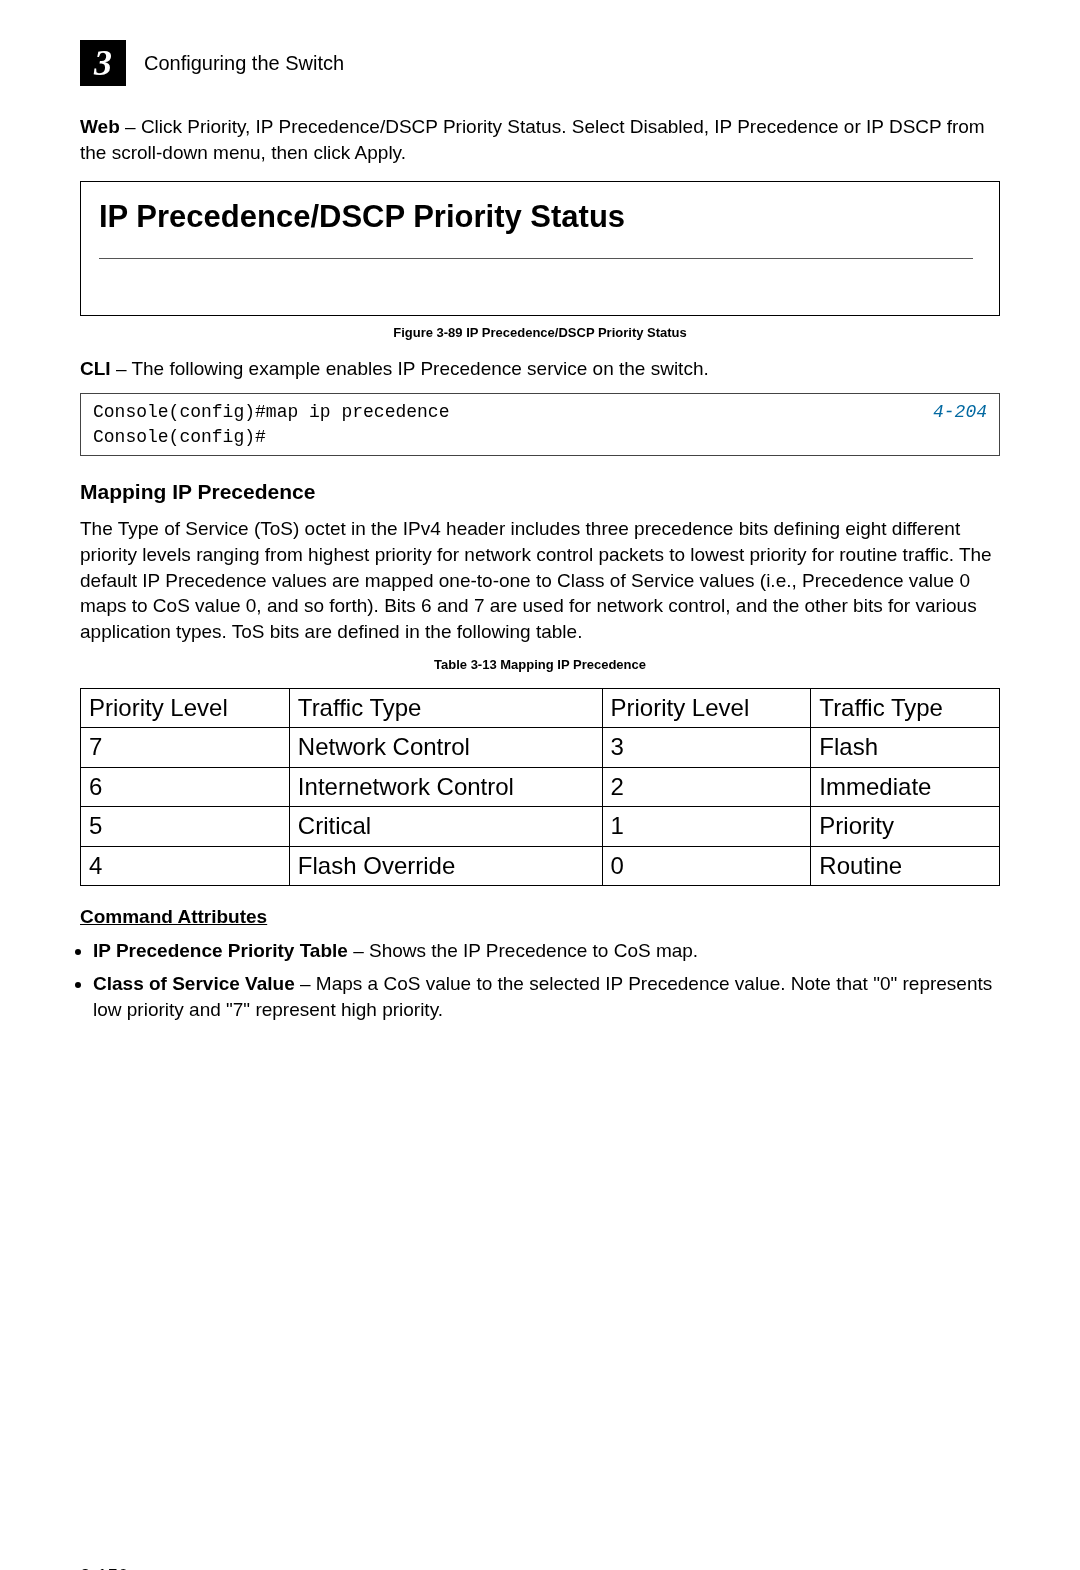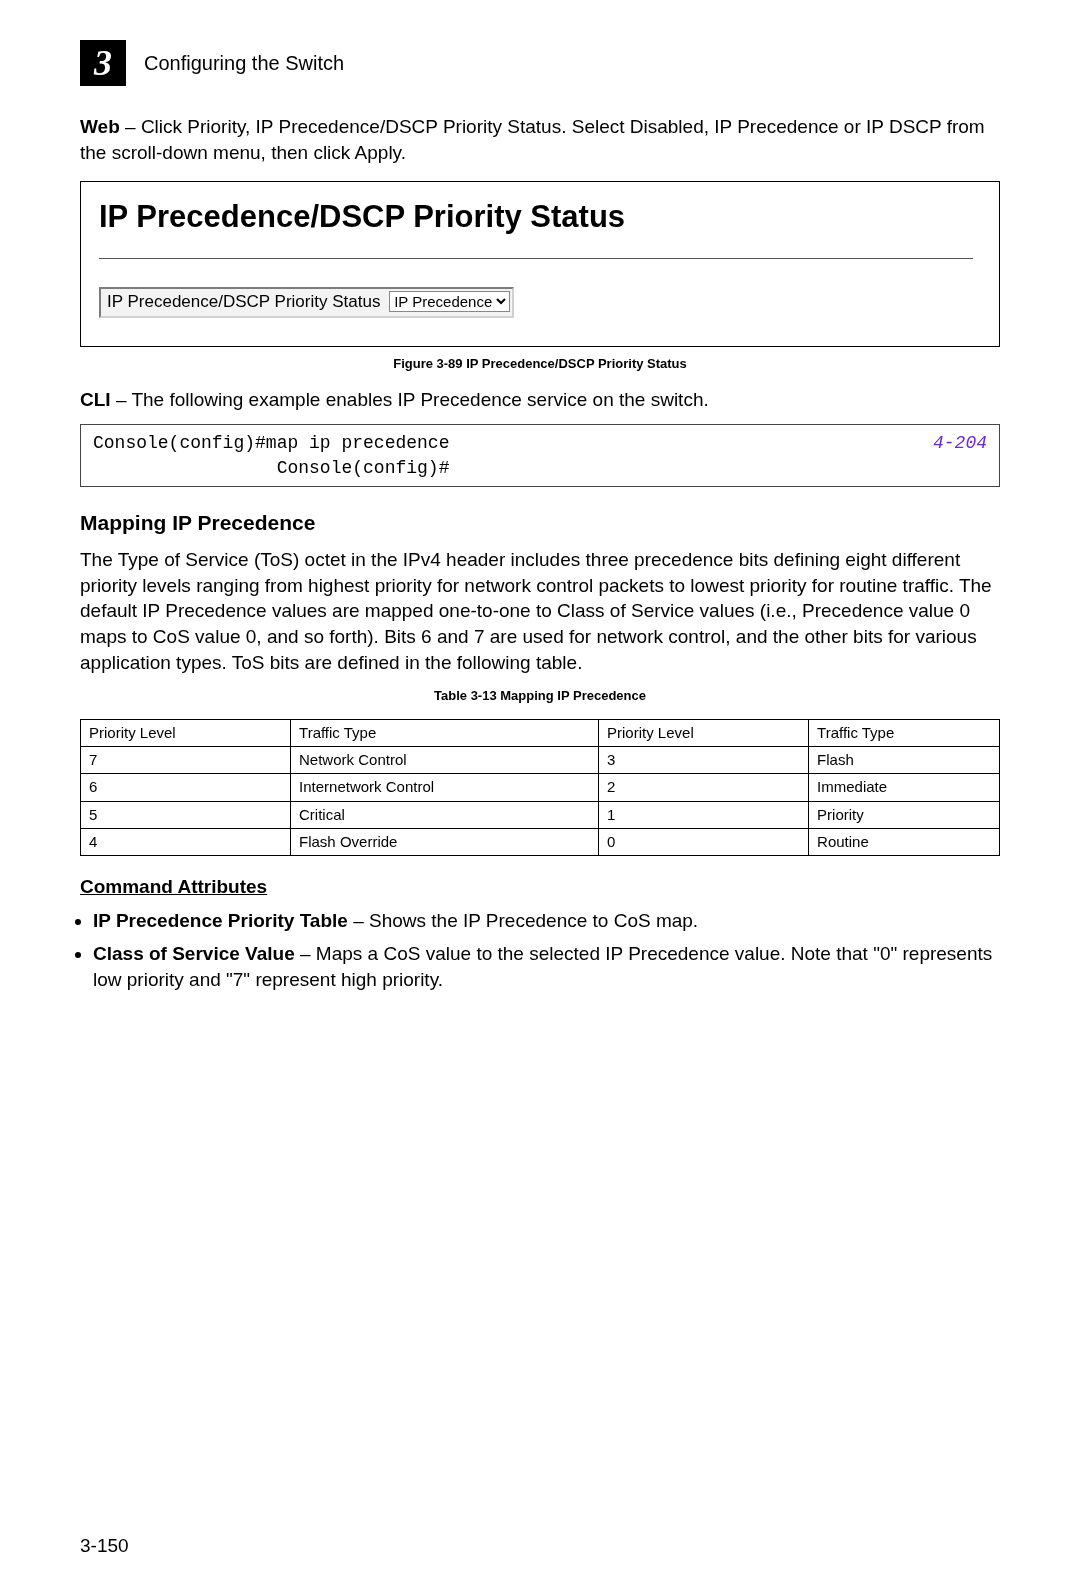--- a/index.html
+++ b/index.html
@@ -75,30 +75,29 @@
   }
   .cli-box {
     border: 1px solid #444;
     font-family: "Courier New", monospace;
     font-size: 18px;
     padding: 6px 12px;
     margin: 12px 0 22px 0;
     white-space: pre;
     display: flex;
     justify-content: space-between;
-    text-align: right;
   }
-  .cli-ref { font-style: italic; color: #6d28d9; }
+  .cli-ref { font-style: italic; color: #0369a1; }
   h2.section { font-size: 21px; font-weight: bold; margin: 18px 0 10px 0; }
   h3.subsection { font-size: 19px; font-weight: bold; margin: 14px 0 8px 0; text-decoration: underline; }
   table.data {
     border-collapse: collapse;
     width: 100%;
     margin: 4px 0 18px 0;
-    font-size: 15px;
+    font-size: 24px;
   }
   table.data td {
     border: 1px solid #000;
     padding: 3px 8px;
     text-align: left;
   }
   ul.bullets { margin: 6px 0 0 13px; padding: 0; }
   ul.bullets li { margin-bottom: 8px; }
   .page-num { margin-top: 540px; font-size: 19px; }
 </style>
@@ -110,24 +109,20 @@
   <div class="chapter-title">Configuring the Switch</div>
 </div>
 
 <p>
   <span class="bold-run">Web</span><span> – Click Priority, IP Precedence/DSCP Priority Status. Select Disabled, IP Precedence or IP DSCP from the scroll-down menu, then click Apply.</span>
 </p>
 
 <div class="screenshot-frame">
   <div class="screenshot-title">IP Precedence/DSCP Priority Status</div>
   <hr class="screenshot-hr">
-  <div class="status-widget">
-    <span class="label">IP Precedence/DSCP Priority Status</span>
-    <select id="status-select"><option>Disabled</option><option selected="">IP Precedence</option><option>IP DSCP</option></select>
-  </div>
 </div>
 
 <div class="caption">Figure 3-89  IP Precedence/DSCP Priority Status</div>
 
 <p>
   <span class="bold-run">CLI</span><span> – The following example enables IP Precedence service on the switch.</span>
 </p>
 
 <div class="cli-box">
   <span>Console(config)#map ip precedence

